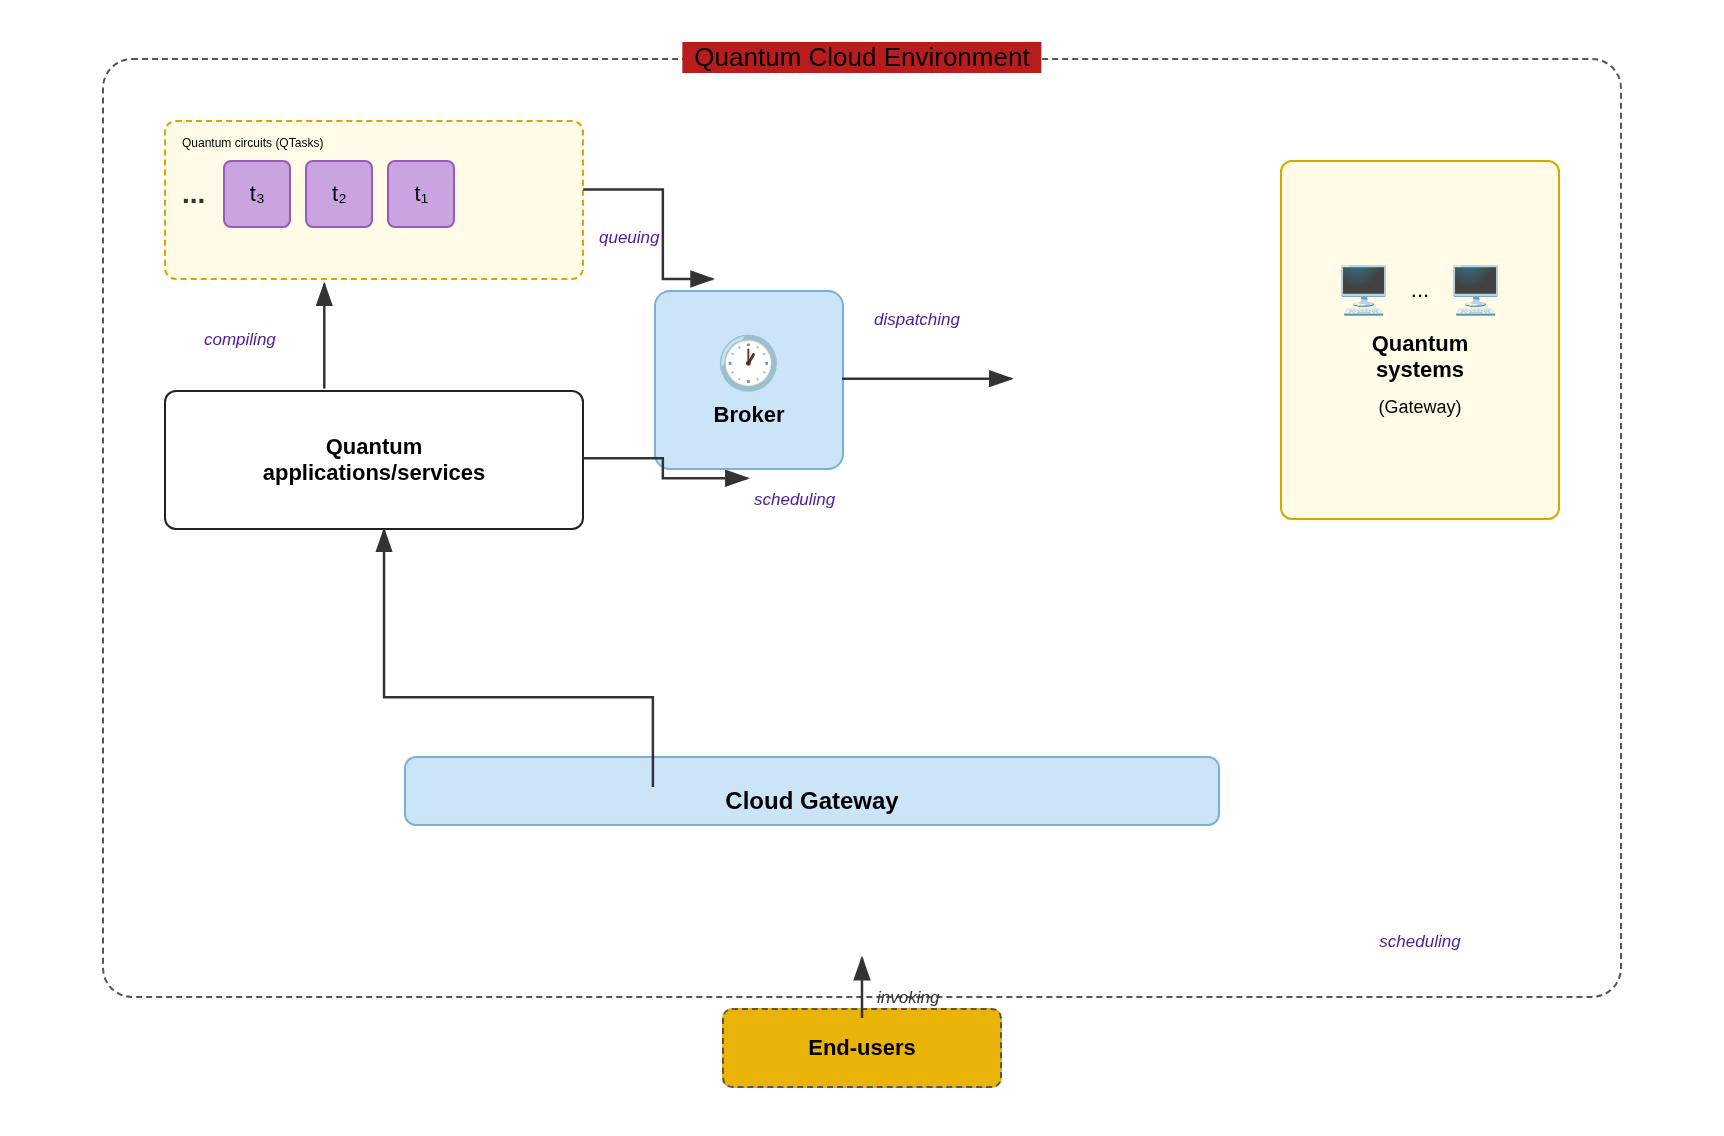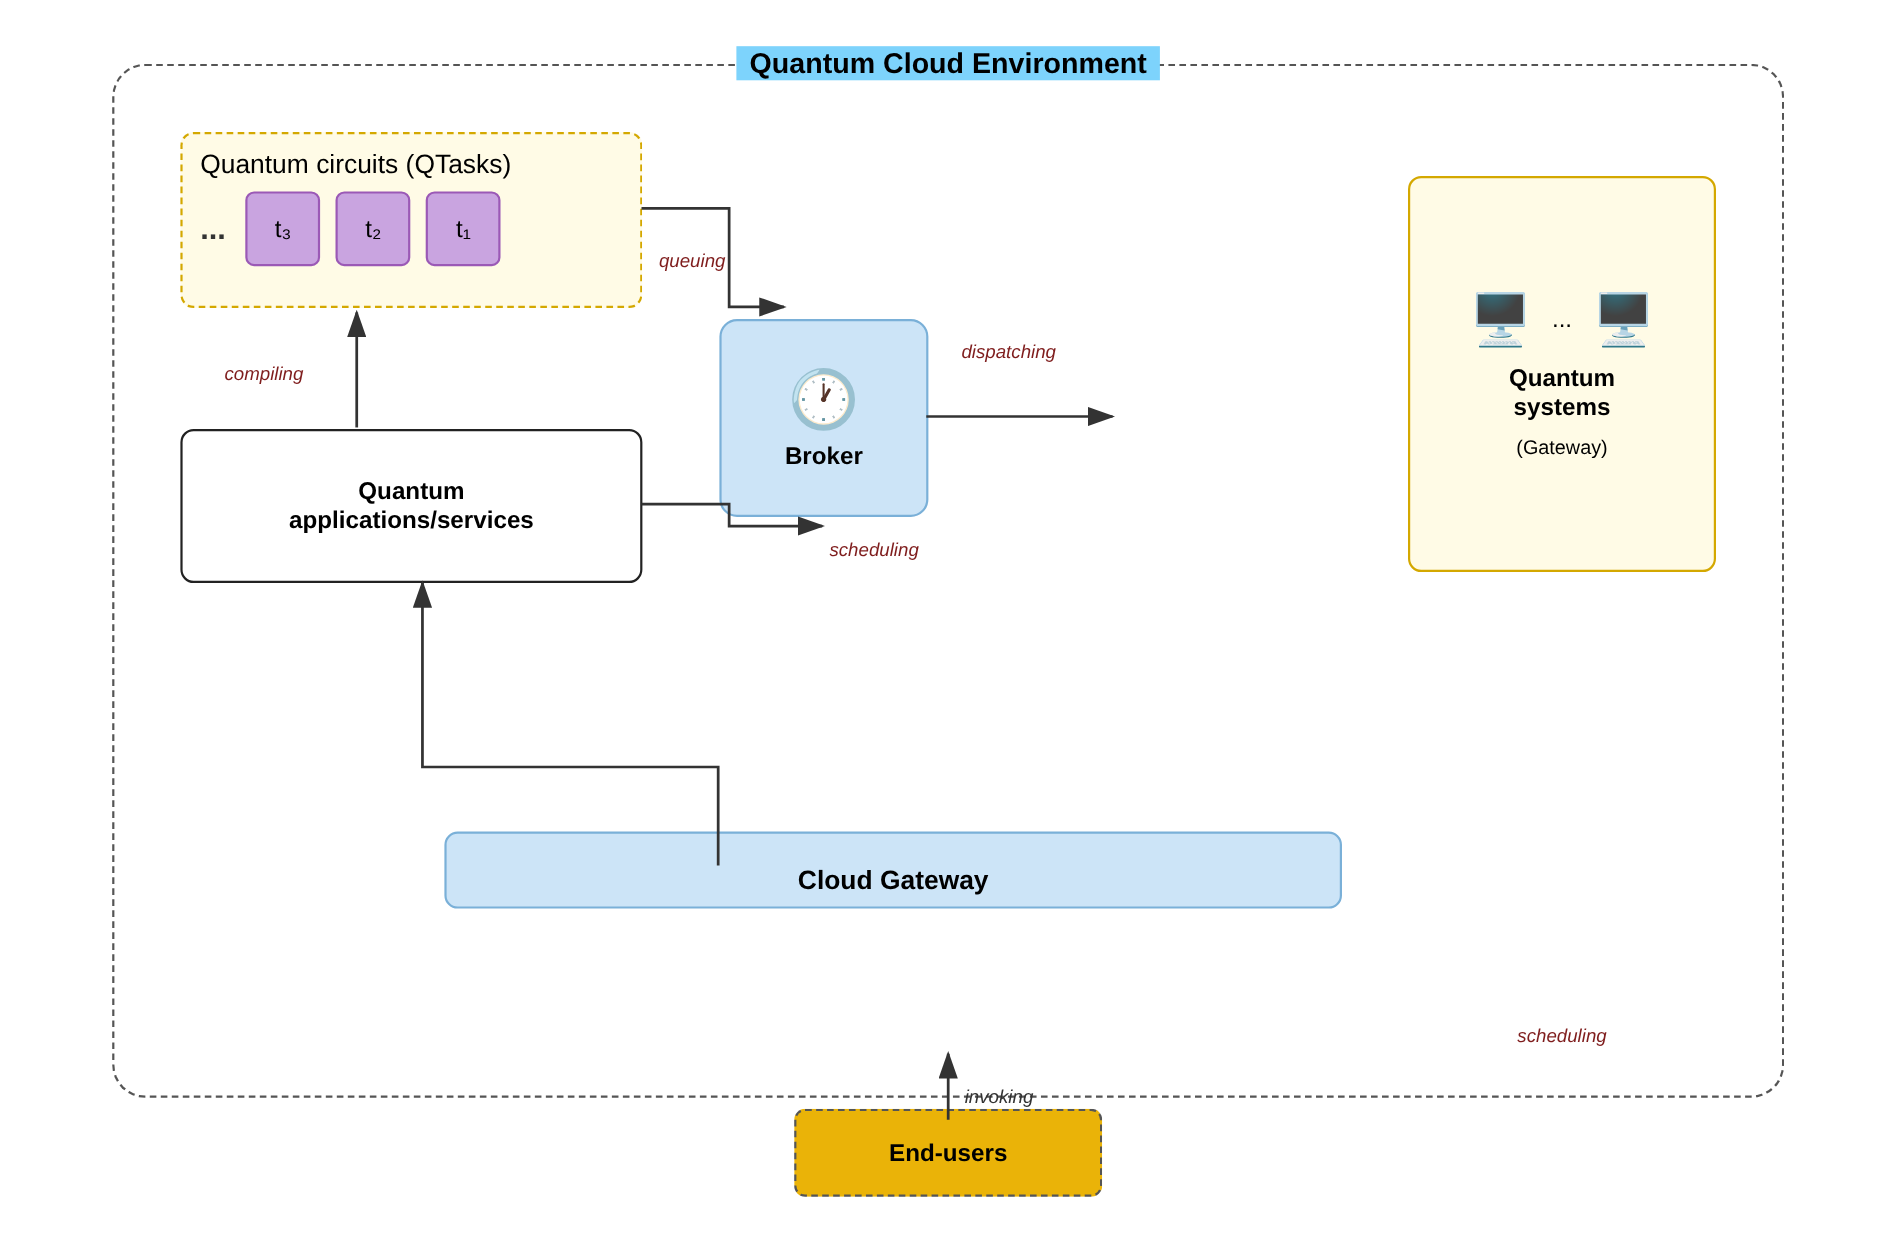--- a/index.html
+++ b/index.html
@@ -32,42 +32,42 @@
       border: 2.5px dashed #555;
       border-radius: 30px;
       background: #fff;
     }
 
     .quantum-cloud-title {
       position: absolute;
       top: -18px;
       left: 50%;
       transform: translateX(-50%);
-      background: #7dd3fc;
+      background: #b91c1c;
       padding: 0 12px;
       font-size: 26px;
-      font-weight: bold;
+      font-weight: normal;
       white-space: nowrap;
     }
 
     
     .quantum-circuits-box {
       position: absolute;
       top: 60px;
       left: 60px;
       width: 420px;
       height: 160px;
       border: 2.5px dashed #d4a800;
       border-radius: 12px;
       background: #fffbe6;
       padding: 14px 16px;
     }
 
     .circuits-title {
-      font-size: 24px;
+      font-size: 12px;
       font-weight: bold;
       margin-bottom: 10px;
     }
     .circuits-title span {
       font-weight: normal;
     }
 
     .task-row {
       display: flex;
       align-items: center;
@@ -201,21 +201,21 @@
     .eu-title {
       font-size: 22px;
       font-weight: bold;
     }
 
     
     .arrow-label {
       position: absolute;
       font-size: 17px;
       font-style: italic;
-      color: #7f1d1d;
+      color: #4c1d95;
     }
 
     
     .arrows-svg {
       position: absolute;
       top: 0; left: 0;
       width: 100%; height: 100%;
       pointer-events: none;
     }
 

